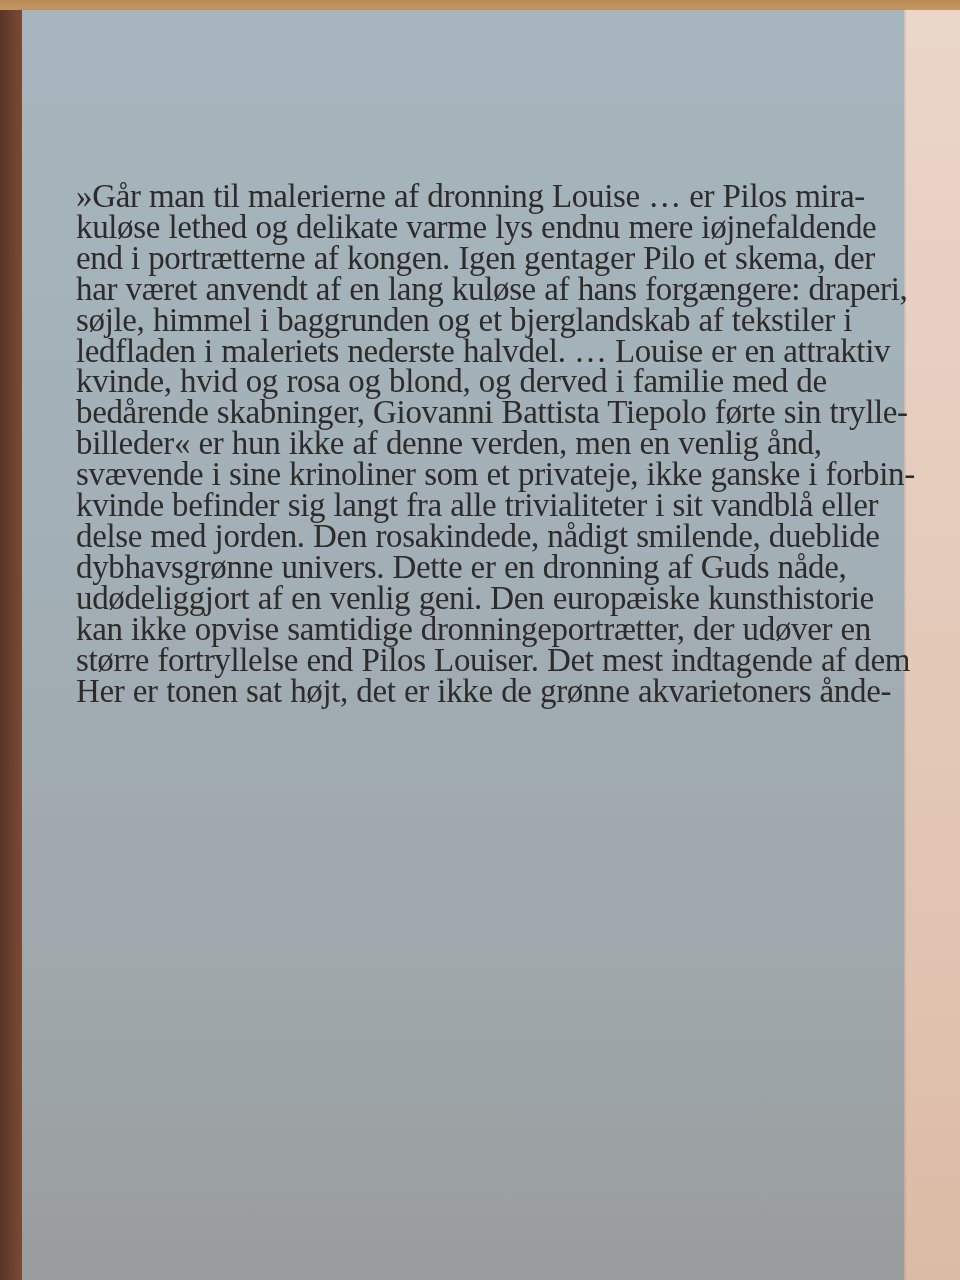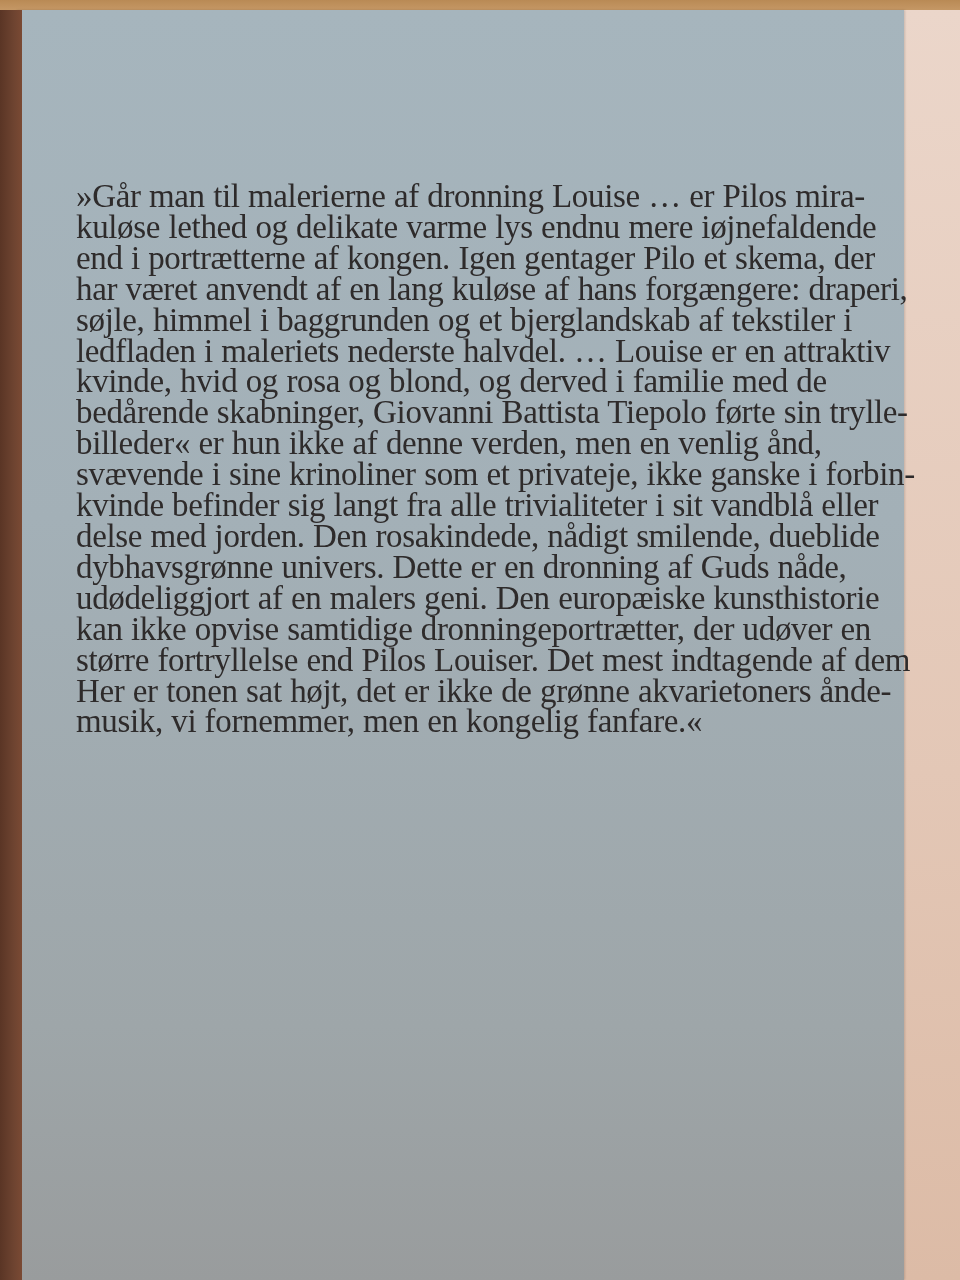--- a/index.html
+++ b/index.html
@@ -71,18 +71,17 @@
   <span class="line">har været anvendt af en lang kuløse af hans forgængere: draperi,</span>
   <span class="line">søjle, himmel i baggrunden og et bjerglandskab af tekstiler i</span>
   <span class="line">ledfladen i maleriets nederste halvdel. … Louise er en attraktiv</span>
   <span class="line">kvinde, hvid og rosa og blond, og derved i familie med de</span>
   <span class="line">bedårende skabninger, Giovanni Battista Tiepolo førte sin trylle-</span>
   <span class="line">billeder« er hun ikke af denne verden, men en venlig ånd,</span>
   <span class="line">svævende i sine krinoliner som et privateje, ikke ganske i forbin-</span>
   <span class="line">kvinde befinder sig langt fra alle trivialiteter i sit vandblå eller</span>
   <span class="line">delse med jorden. Den rosakindede, nådigt smilende, dueblide</span>
   <span class="line">dybhavsgrønne univers. Dette er en dronning af Guds nåde,</span>
-  <span class="line">udødeliggjort af en malers geni. Den europæiske kunsthistorie</span>
+  <span class="line">udødeliggjort af en venlig geni. Den europæiske kunsthistorie</span>
   <span class="line">kan ikke opvise samtidige dronningeportrætter, der udøver en</span>
   <span class="line">større fortryllelse end Pilos Louiser. Det mest indtagende af dem</span>
   <span class="line">Her er tonen sat højt, det er ikke de grønne akvarietoners ånde-</span>
-  <span class="line">musik, vi fornemmer, men en kongelig fanfare.«</span>
 </div>
 
 </body></html>

